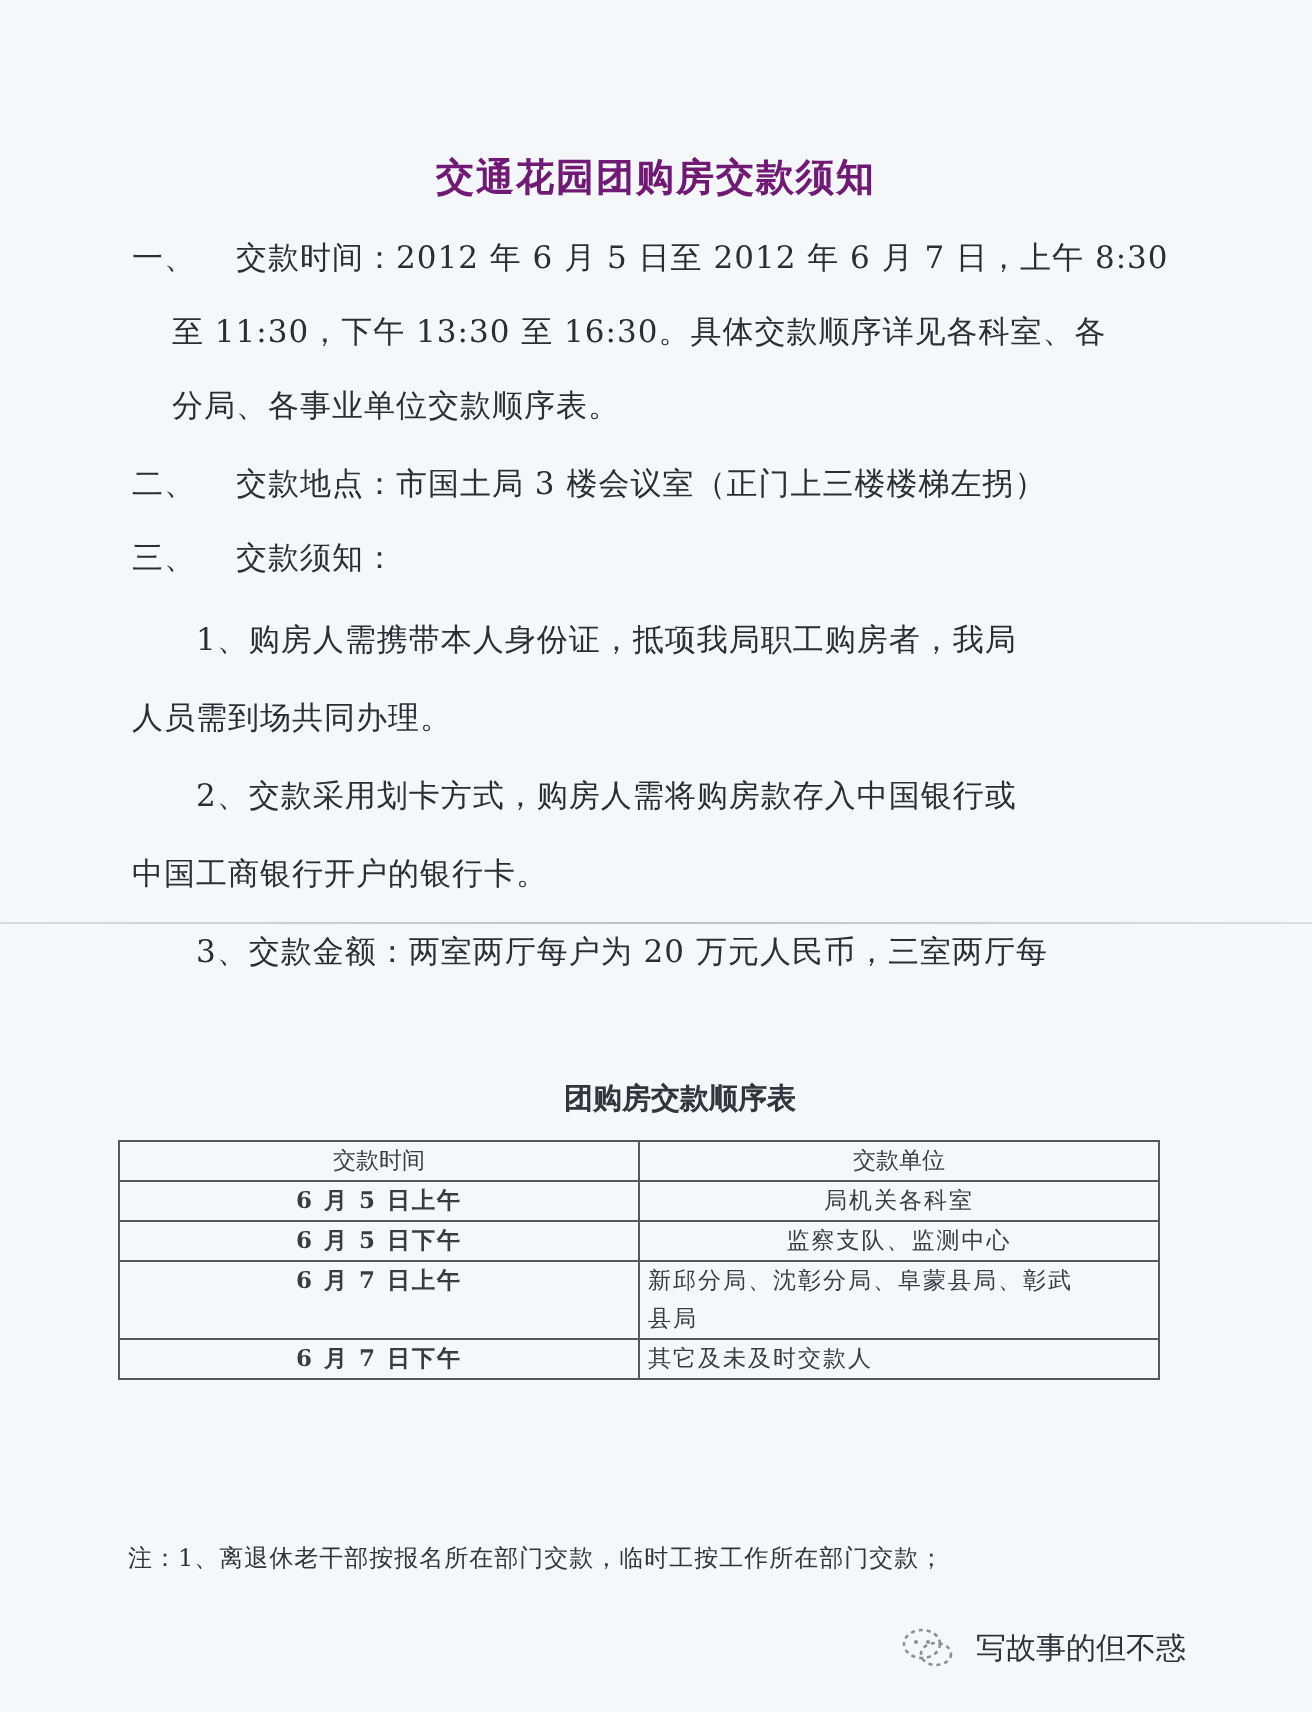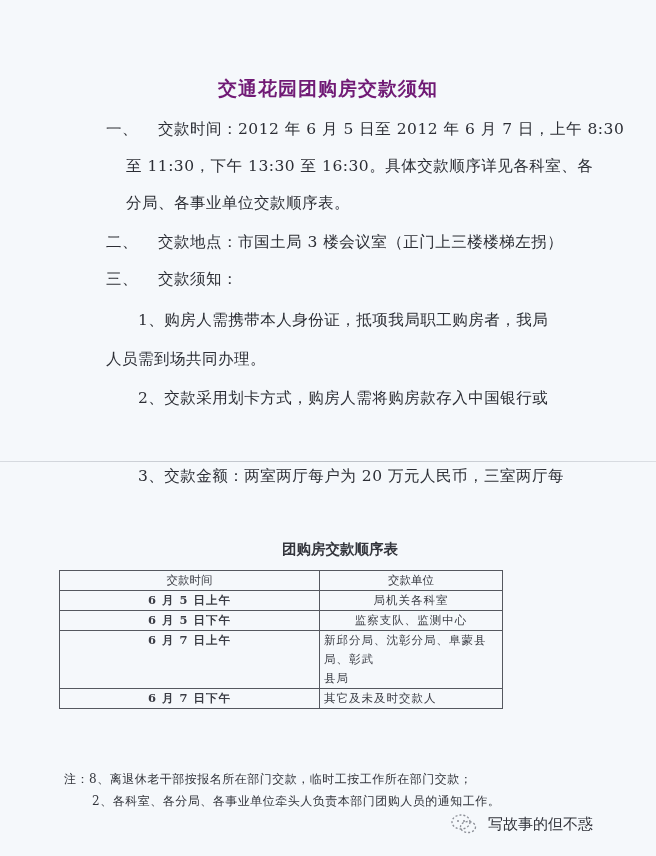--- a/index.html
+++ b/index.html
@@ -9,32 +9,32 @@
     font-family: "DejaVu Serif", "Liberation Serif", serif;
     color: #2a2c33;
     position: relative;
   }
   .page { position: absolute; left: 0; top: 0; width: 656px; height: 856px; }
   .title {
     position: absolute; left: 0; width: 656px; top: 76px;
     text-align: center; font-size: 19px; font-weight: bold; letter-spacing: 1px;
     color: #701a75;
   }
-  .line { position: absolute; font-size: 15.5px; white-space: nowrap; letter-spacing: 0.5px; color: #2c2e35; margin-left: 40px; }
+  .line { position: absolute; font-size: 15.5px; white-space: nowrap; letter-spacing: 0.5px; color: #2c2e35; }
   .num { display: inline-block; width: 52px; }
   .fold {
     position: absolute; left: 0; width: 656px; top: 461px; height: 1px;
     background: linear-gradient(90deg, rgba(160,165,175,0.35), rgba(140,145,155,0.55), rgba(160,165,175,0.3));
   }
   .table-title {
     position: absolute; left: 12px; width: 656px; top: 540px;
     text-align: center; font-size: 14.5px; font-weight: bold; color: #33353c;
   }
   table.sched {
-    position: absolute; left: 59px; top: 570px; width: 444px;
+    position: absolute; left: 59px; top: 570px; width: 521px;
     border-collapse: collapse; font-size: 11.5px; color: #3a3c44; border-radius: 25px;
   }
   table.sched td, table.sched th {
     border: 1px solid #55585f; padding: 0 4px; vertical-align: top; font-weight: normal;
   }
   table.sched th { height: 19px; text-align: center; line-height: 19px; }
   table.sched td.time { width: 251px; text-align: center; line-height: 19px; font-weight: bold; letter-spacing: 1px; }
   table.sched td.unit { line-height: 19px; letter-spacing: 1px; }
   table.sched td.unit.center { text-align: center; }
   tr.r1 td { height: 19px; }
@@ -65,20 +65,21 @@
   </div>
 
   <div class="line" style="left:66px; top:269px;">
     <span class="num">三、</span><span>交款须知：</span>
   </div>
 
   <div class="line" style="left:98px; top:310px;">1、购房人需携带本人身份证，抵项我局职工购房者，我局</div>
   <div class="line" style="left:66px; top:349px;">人员需到场共同办理。</div>
 
   <div class="line" style="left:98px; top:388px;">2、交款采用划卡方式，购房人需将购房款存入中国银行或</div>
+  <div class="line" style="left:66px; top:427px;">中国工商银行开户的银行卡。</div>
 
   <div class="fold"></div>
 
   <div class="line" style="left:98px; top:466px;">3、交款金额：两室两厅每户为 20 万元人民币，三室两厅每</div>
 
   <div class="table-title">团购房交款顺序表</div>
 
   <table class="sched">
     <tbody>
         <tr>
@@ -101,22 +102,21 @@
           </td>
     </tr>
     <tr class="r1">
       <td class="time">6 月 7 日下午</td>
       <td class="unit">其它及未及时交款人</td>
     </tr>
   </tbody>
     </table>
 
   <div class="notes">
-    <div>注：8、离退休老干部按报名所在部门交款，临时工按工作所在部门交款；</div>
-    <div class="n2">2、各科室、各分局、各事业单位牵头人负责本部门团购人员的通知工作。</div>
+    <div>注：1、离退休老干部按报名所在部门交款，临时工按工作所在部门交款；</div>
   </div>
 
   <div class="watermark">
     <svg class="wm-icon" viewBox="0 0 28 22">
       <ellipse cx="11" cy="9" rx="9" ry="7" fill="none" stroke="#8a8d95" stroke-width="1.3" stroke-dasharray="2 2"></ellipse>
       <ellipse cx="18" cy="14" rx="7.5" ry="5.5" fill="none" stroke="#8a8d95" stroke-width="1.3" stroke-dasharray="2 2"></ellipse>
       <circle cx="8" cy="8" r="1" fill="#8a8d95"></circle>
       <circle cx="14" cy="8" r="1" fill="#8a8d95"></circle>
     </svg>
     <span>写故事的但不惑</span>

